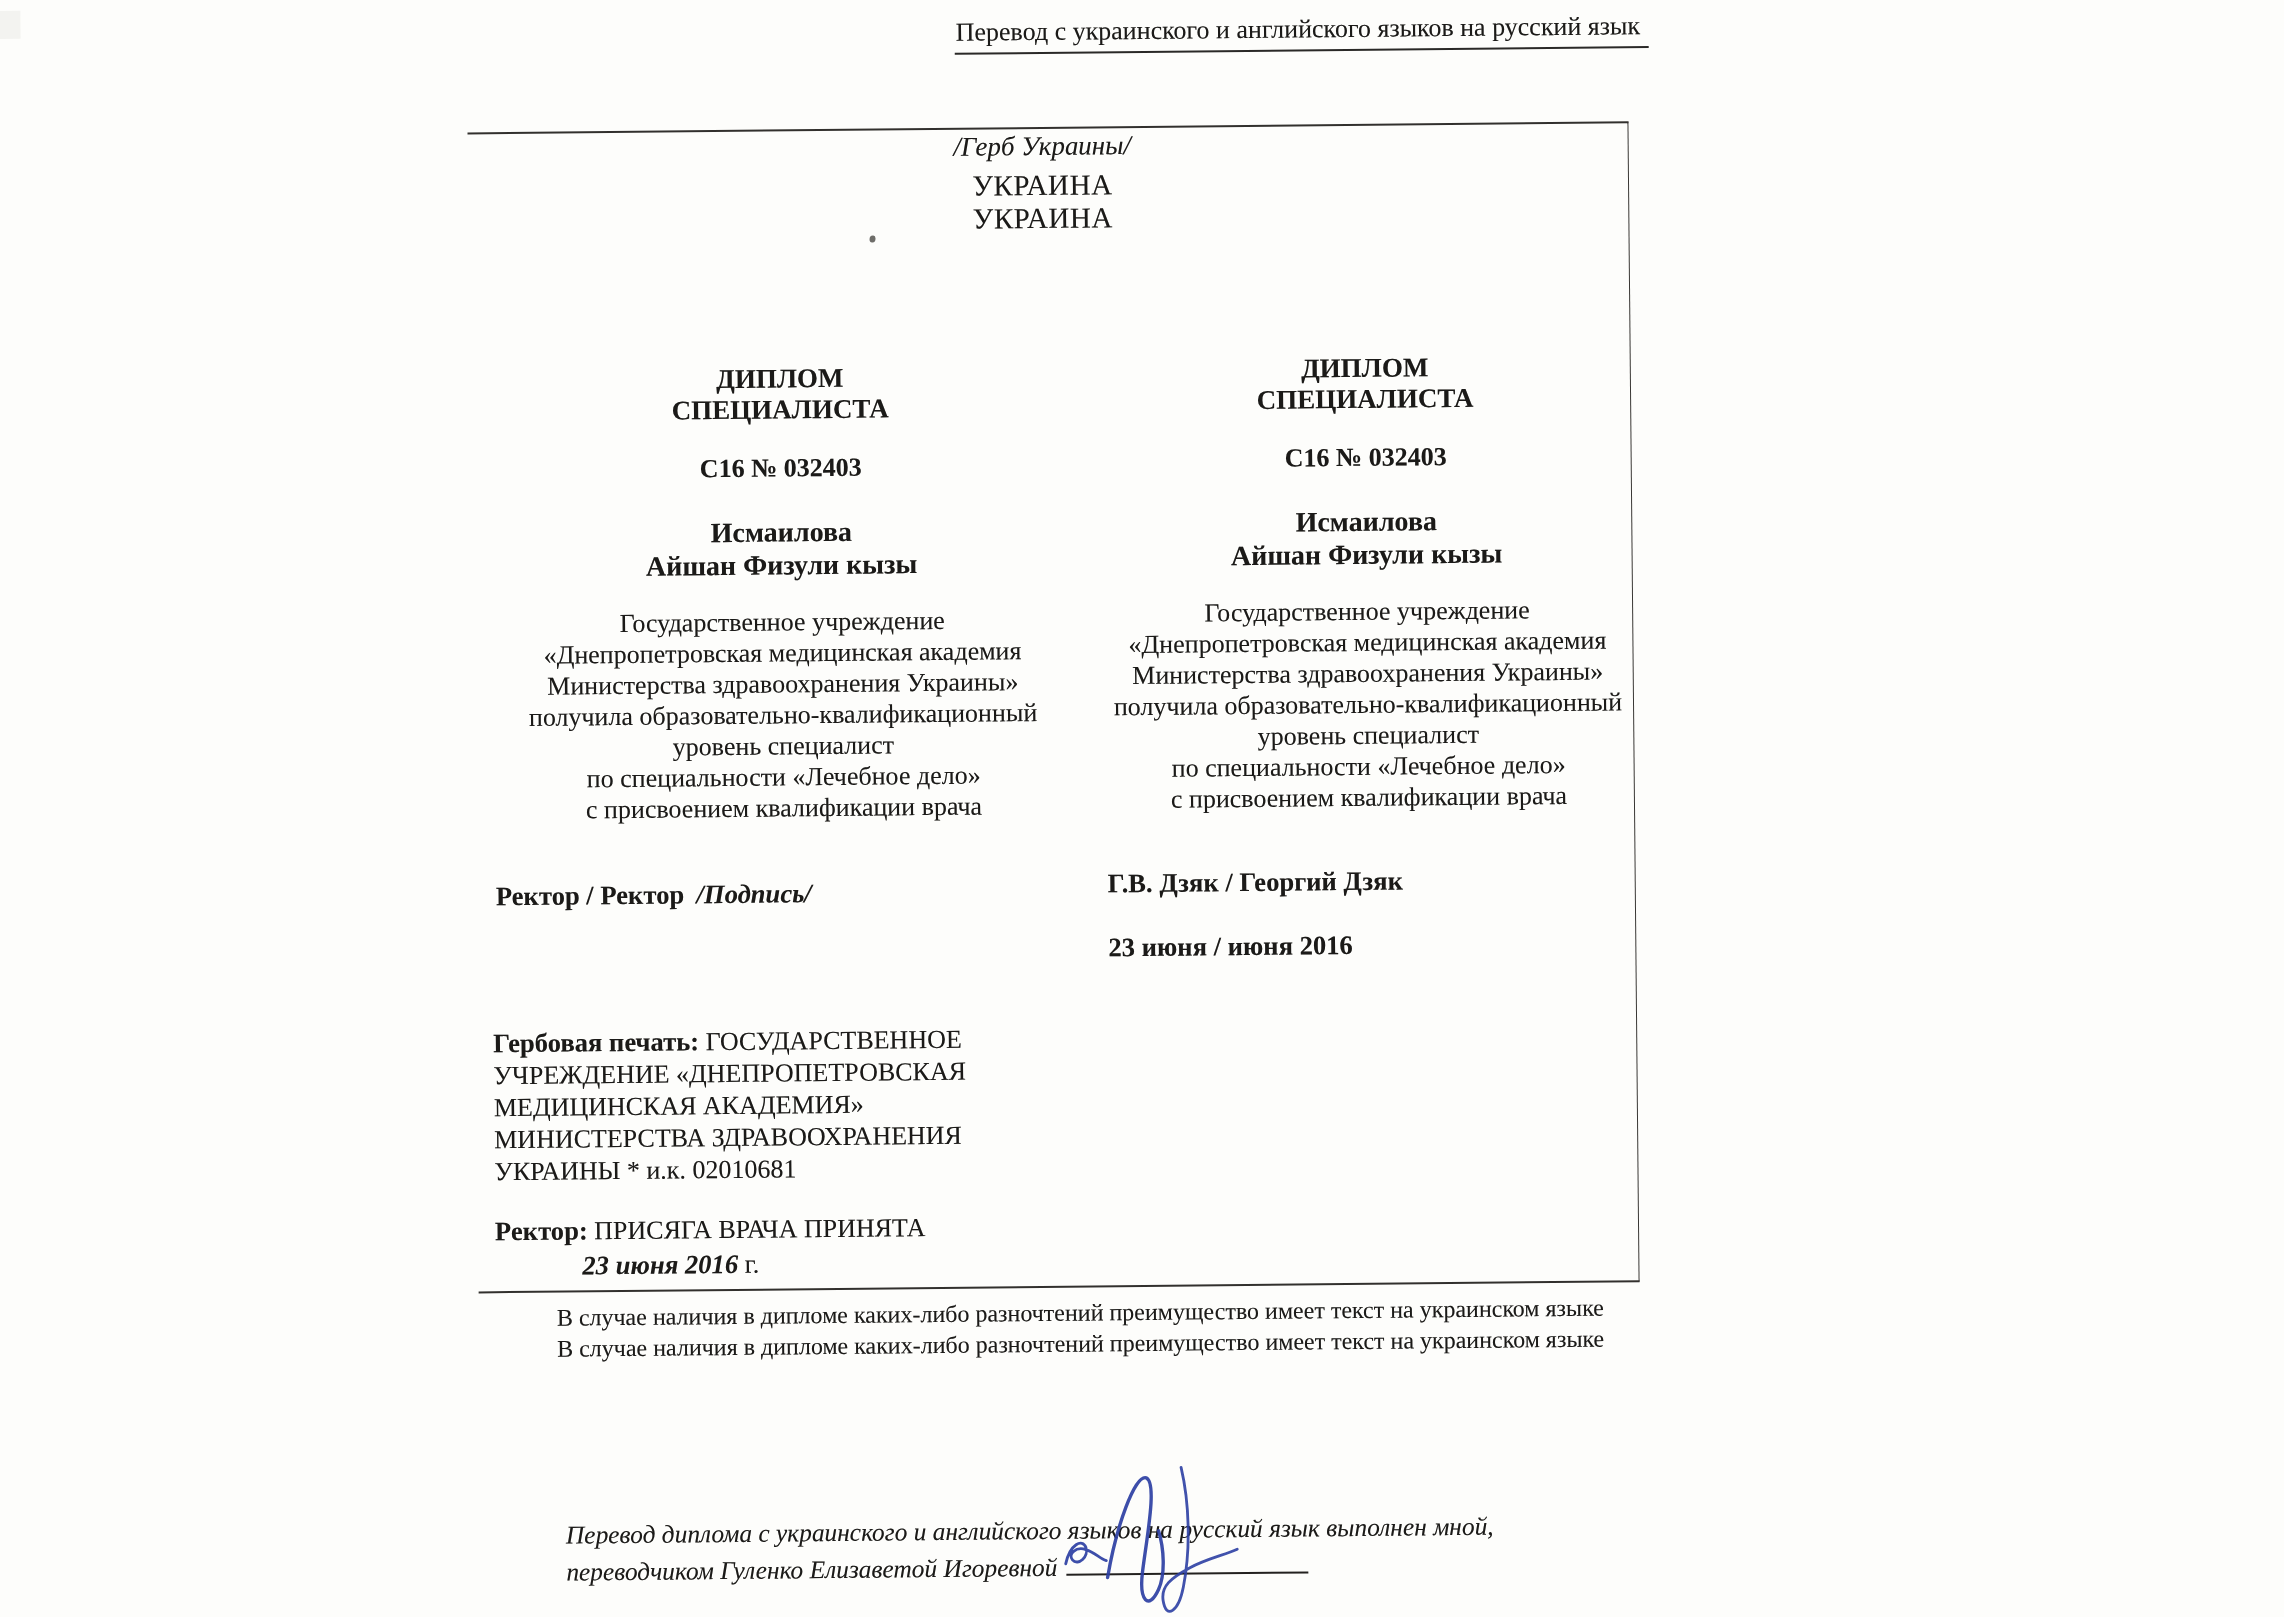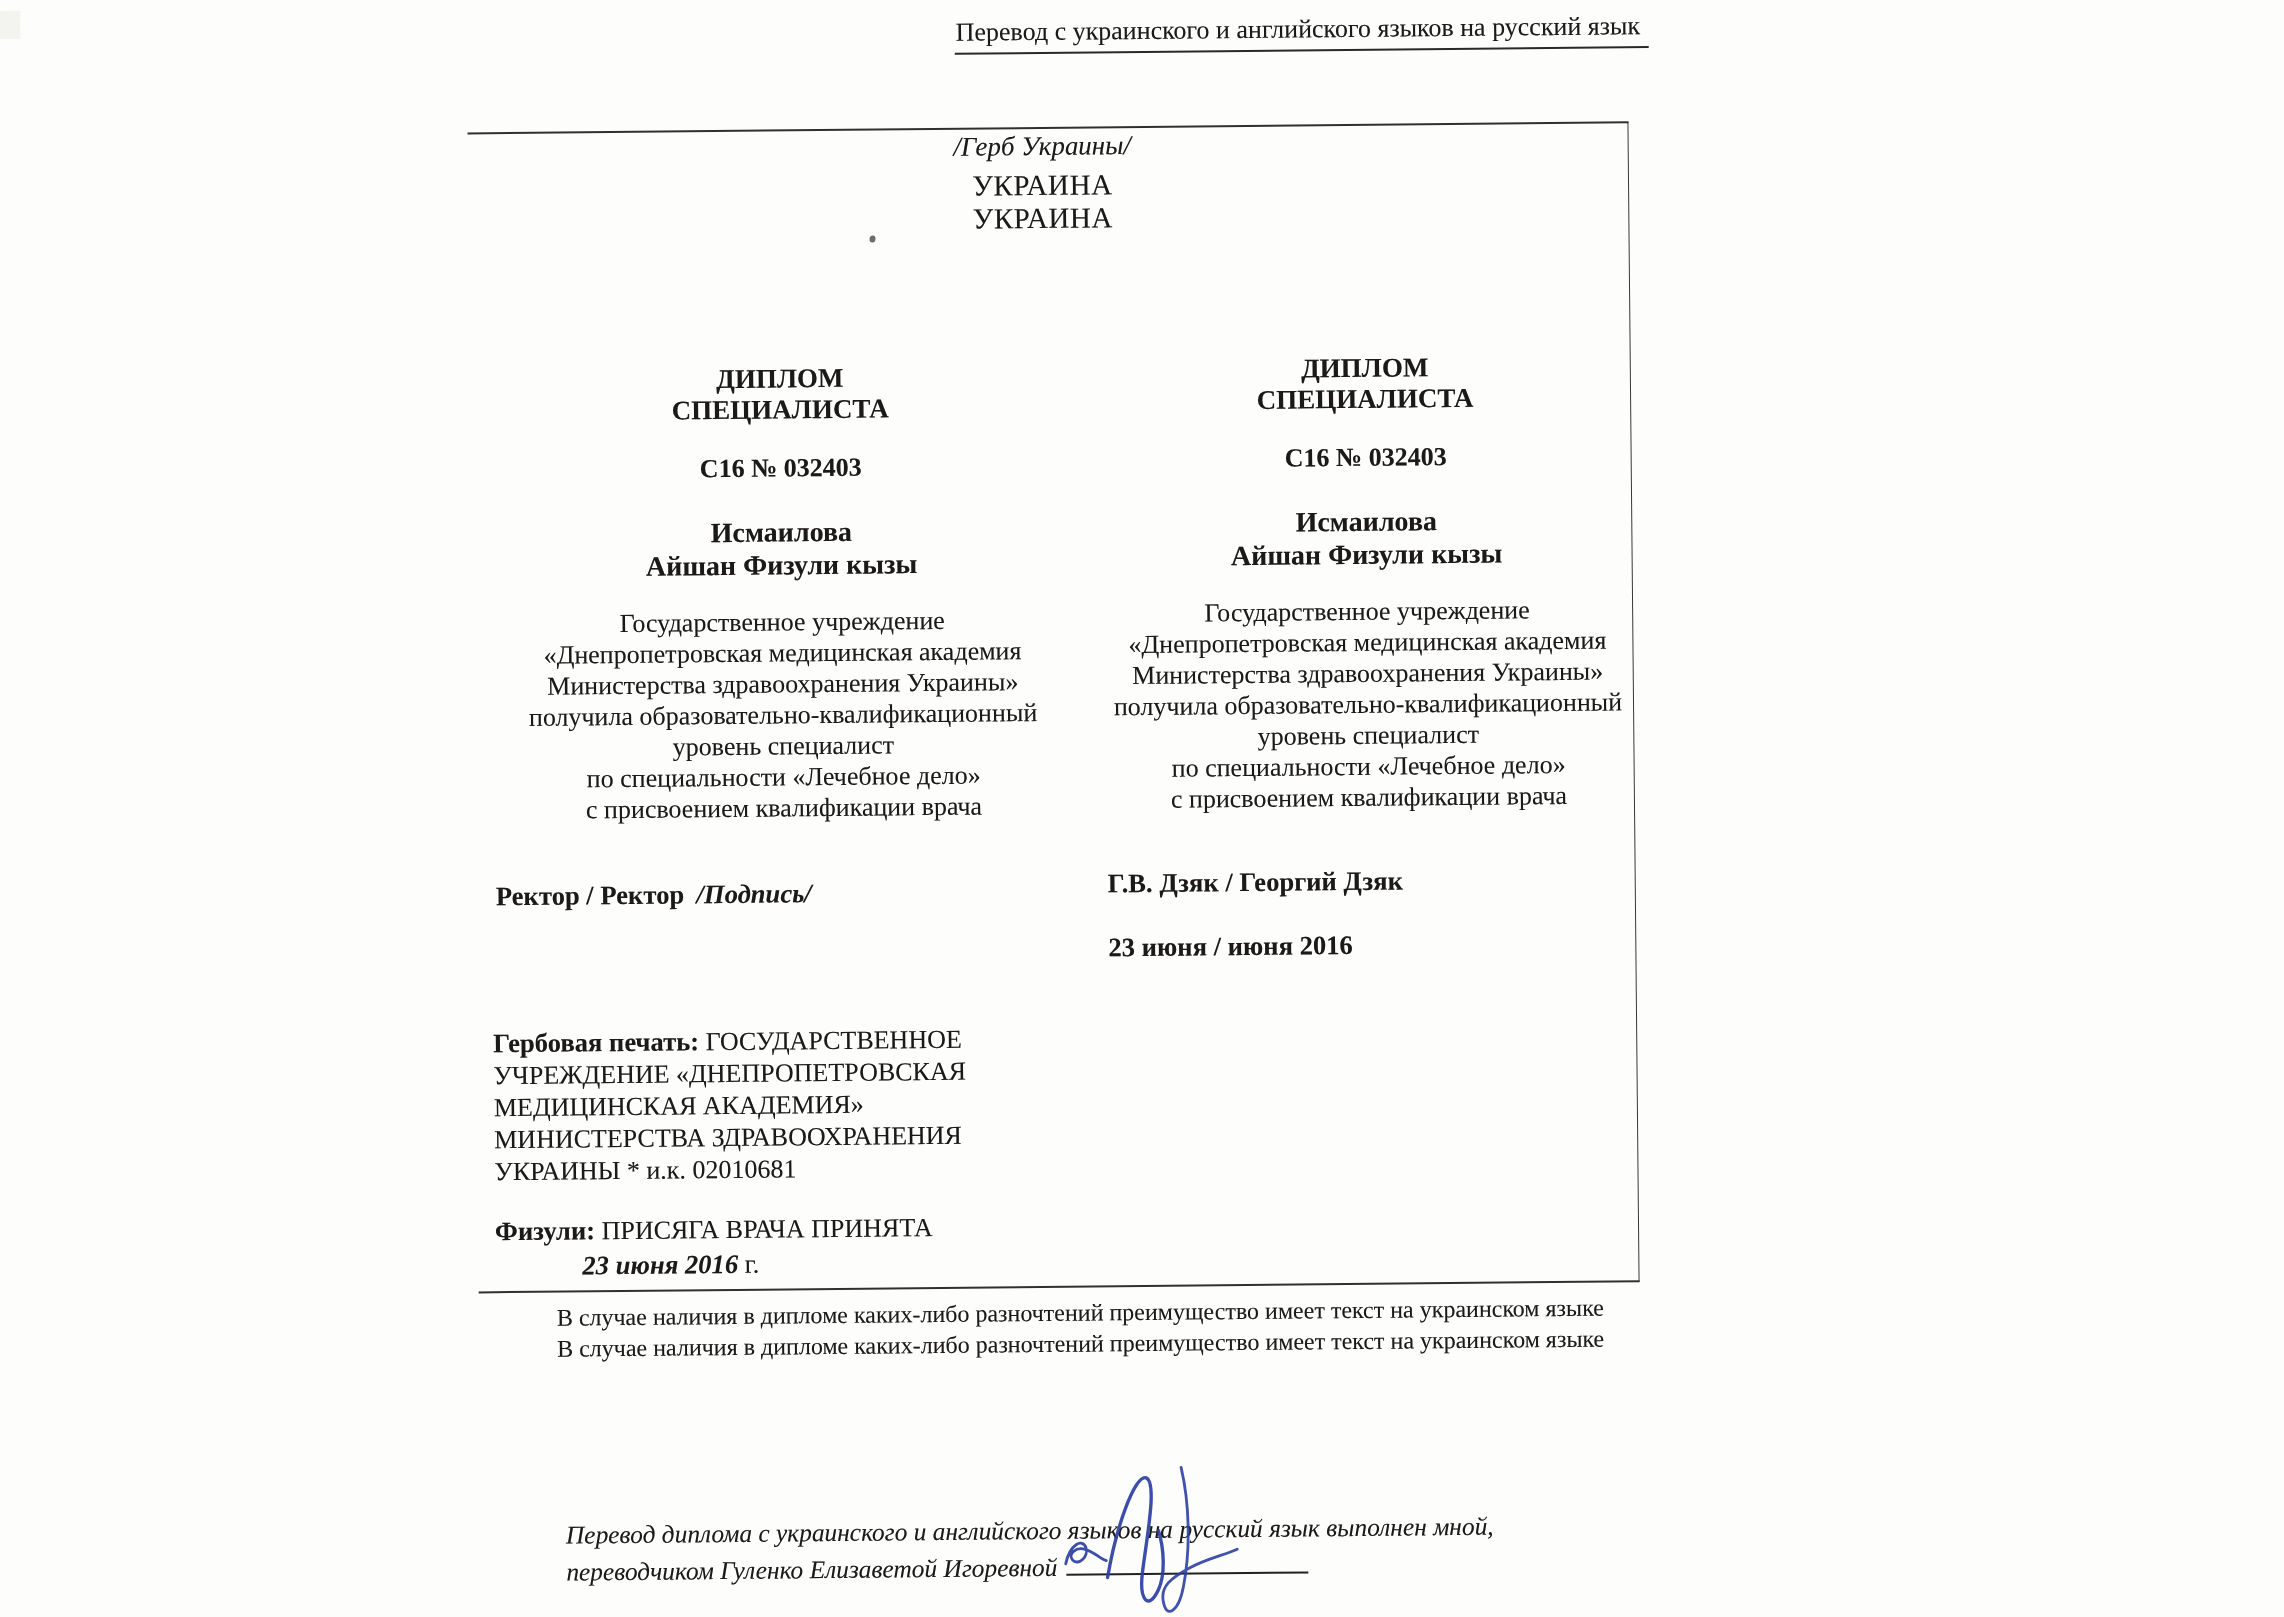--- a/index.html
+++ b/index.html
@@ -113,21 +113,21 @@
       </div>
       <div>
           <div>УЧРЕЖДЕНИЕ «ДНЕПРОПЕТРОВСКАЯ</div>
           <div>МЕДИЦИНСКАЯ АКАДЕМИЯ»</div>
           <div>МИНИСТЕРСТВА ЗДРАВООХРАНЕНИЯ</div>
           <div>УКРАИНЫ * и.к. 02010681</div>
         </div>
     </div>
 
     <div class="abs stamp1">
-      <span class="label">Физули:</span>
+      <span class="label">Ректор:</span>
       <span>ПРИСЯГА ВРАЧА ПРИНЯТА</span>
     </div>
     <div class="abs stamp2">
       <span class="date">23 июня 2016</span>
       <span class="suffix">г.</span>
     </div>
 
     <div class="abs notes">
       <div>В случае наличия в дипломе каких-либо разночтений преимущество имеет текст на украинском языке</div>
       <div>В случае наличия в дипломе каких-либо разночтений преимущество имеет текст на украинском языке</div>

